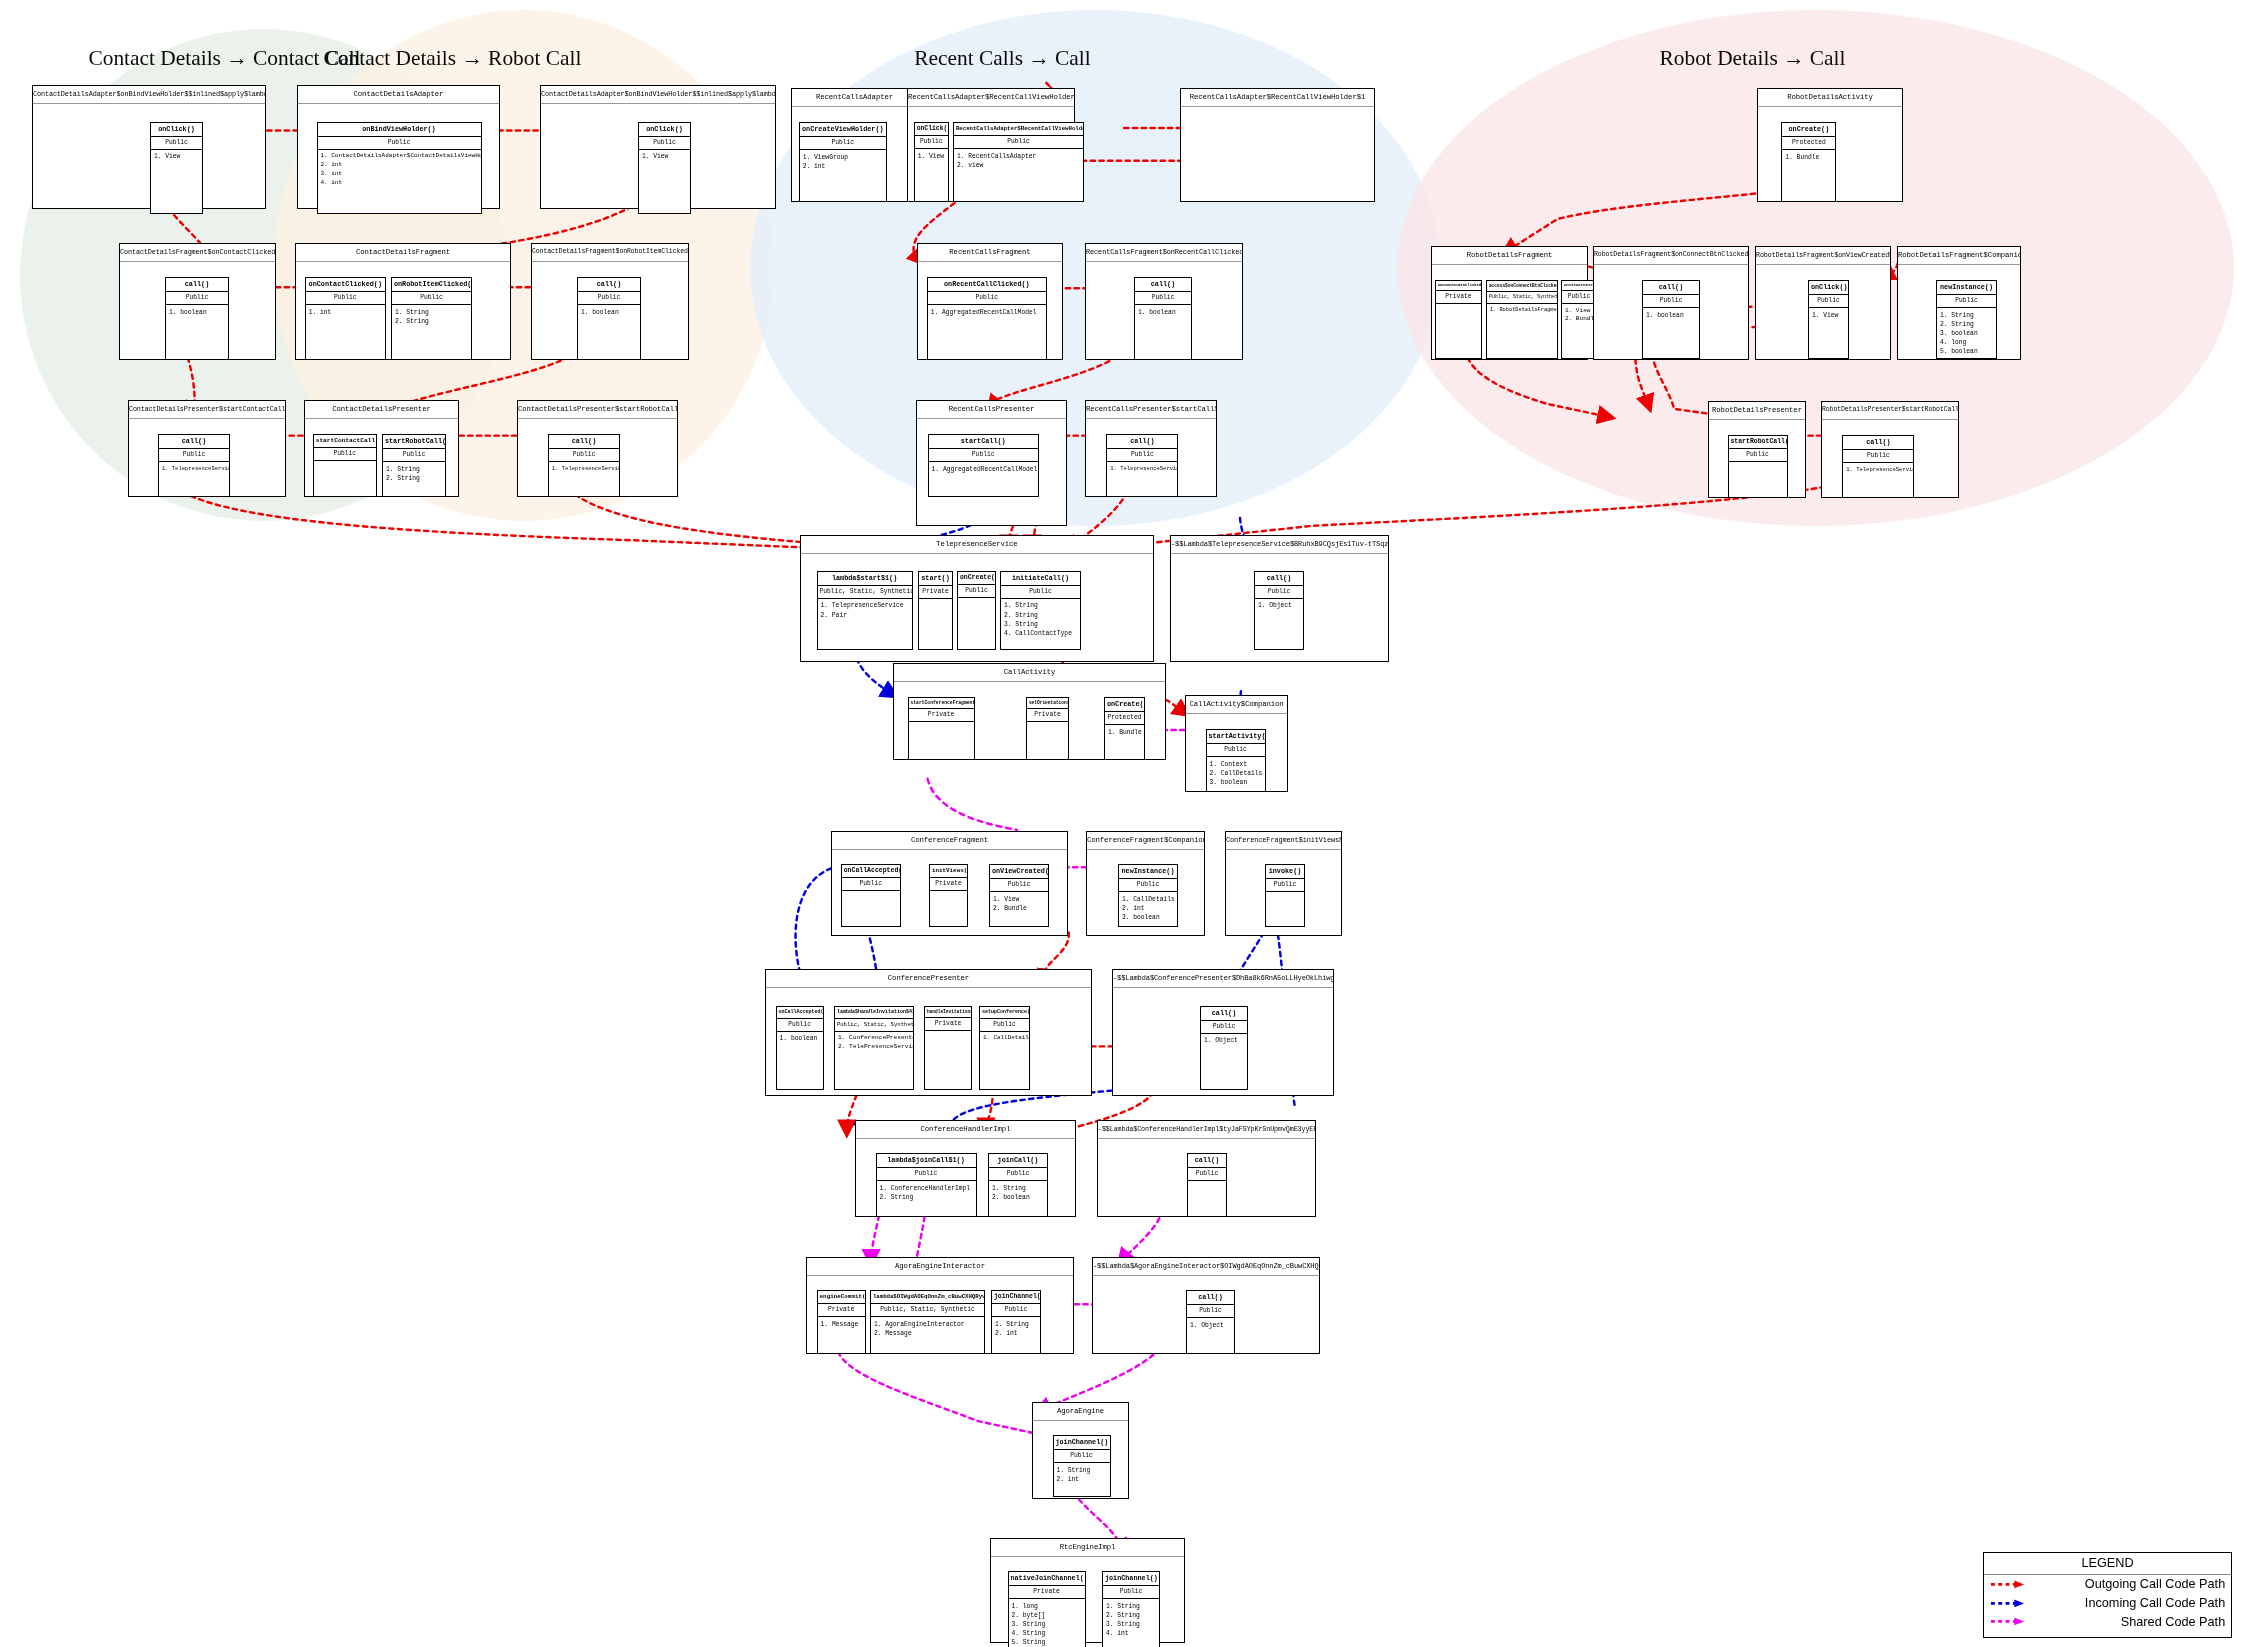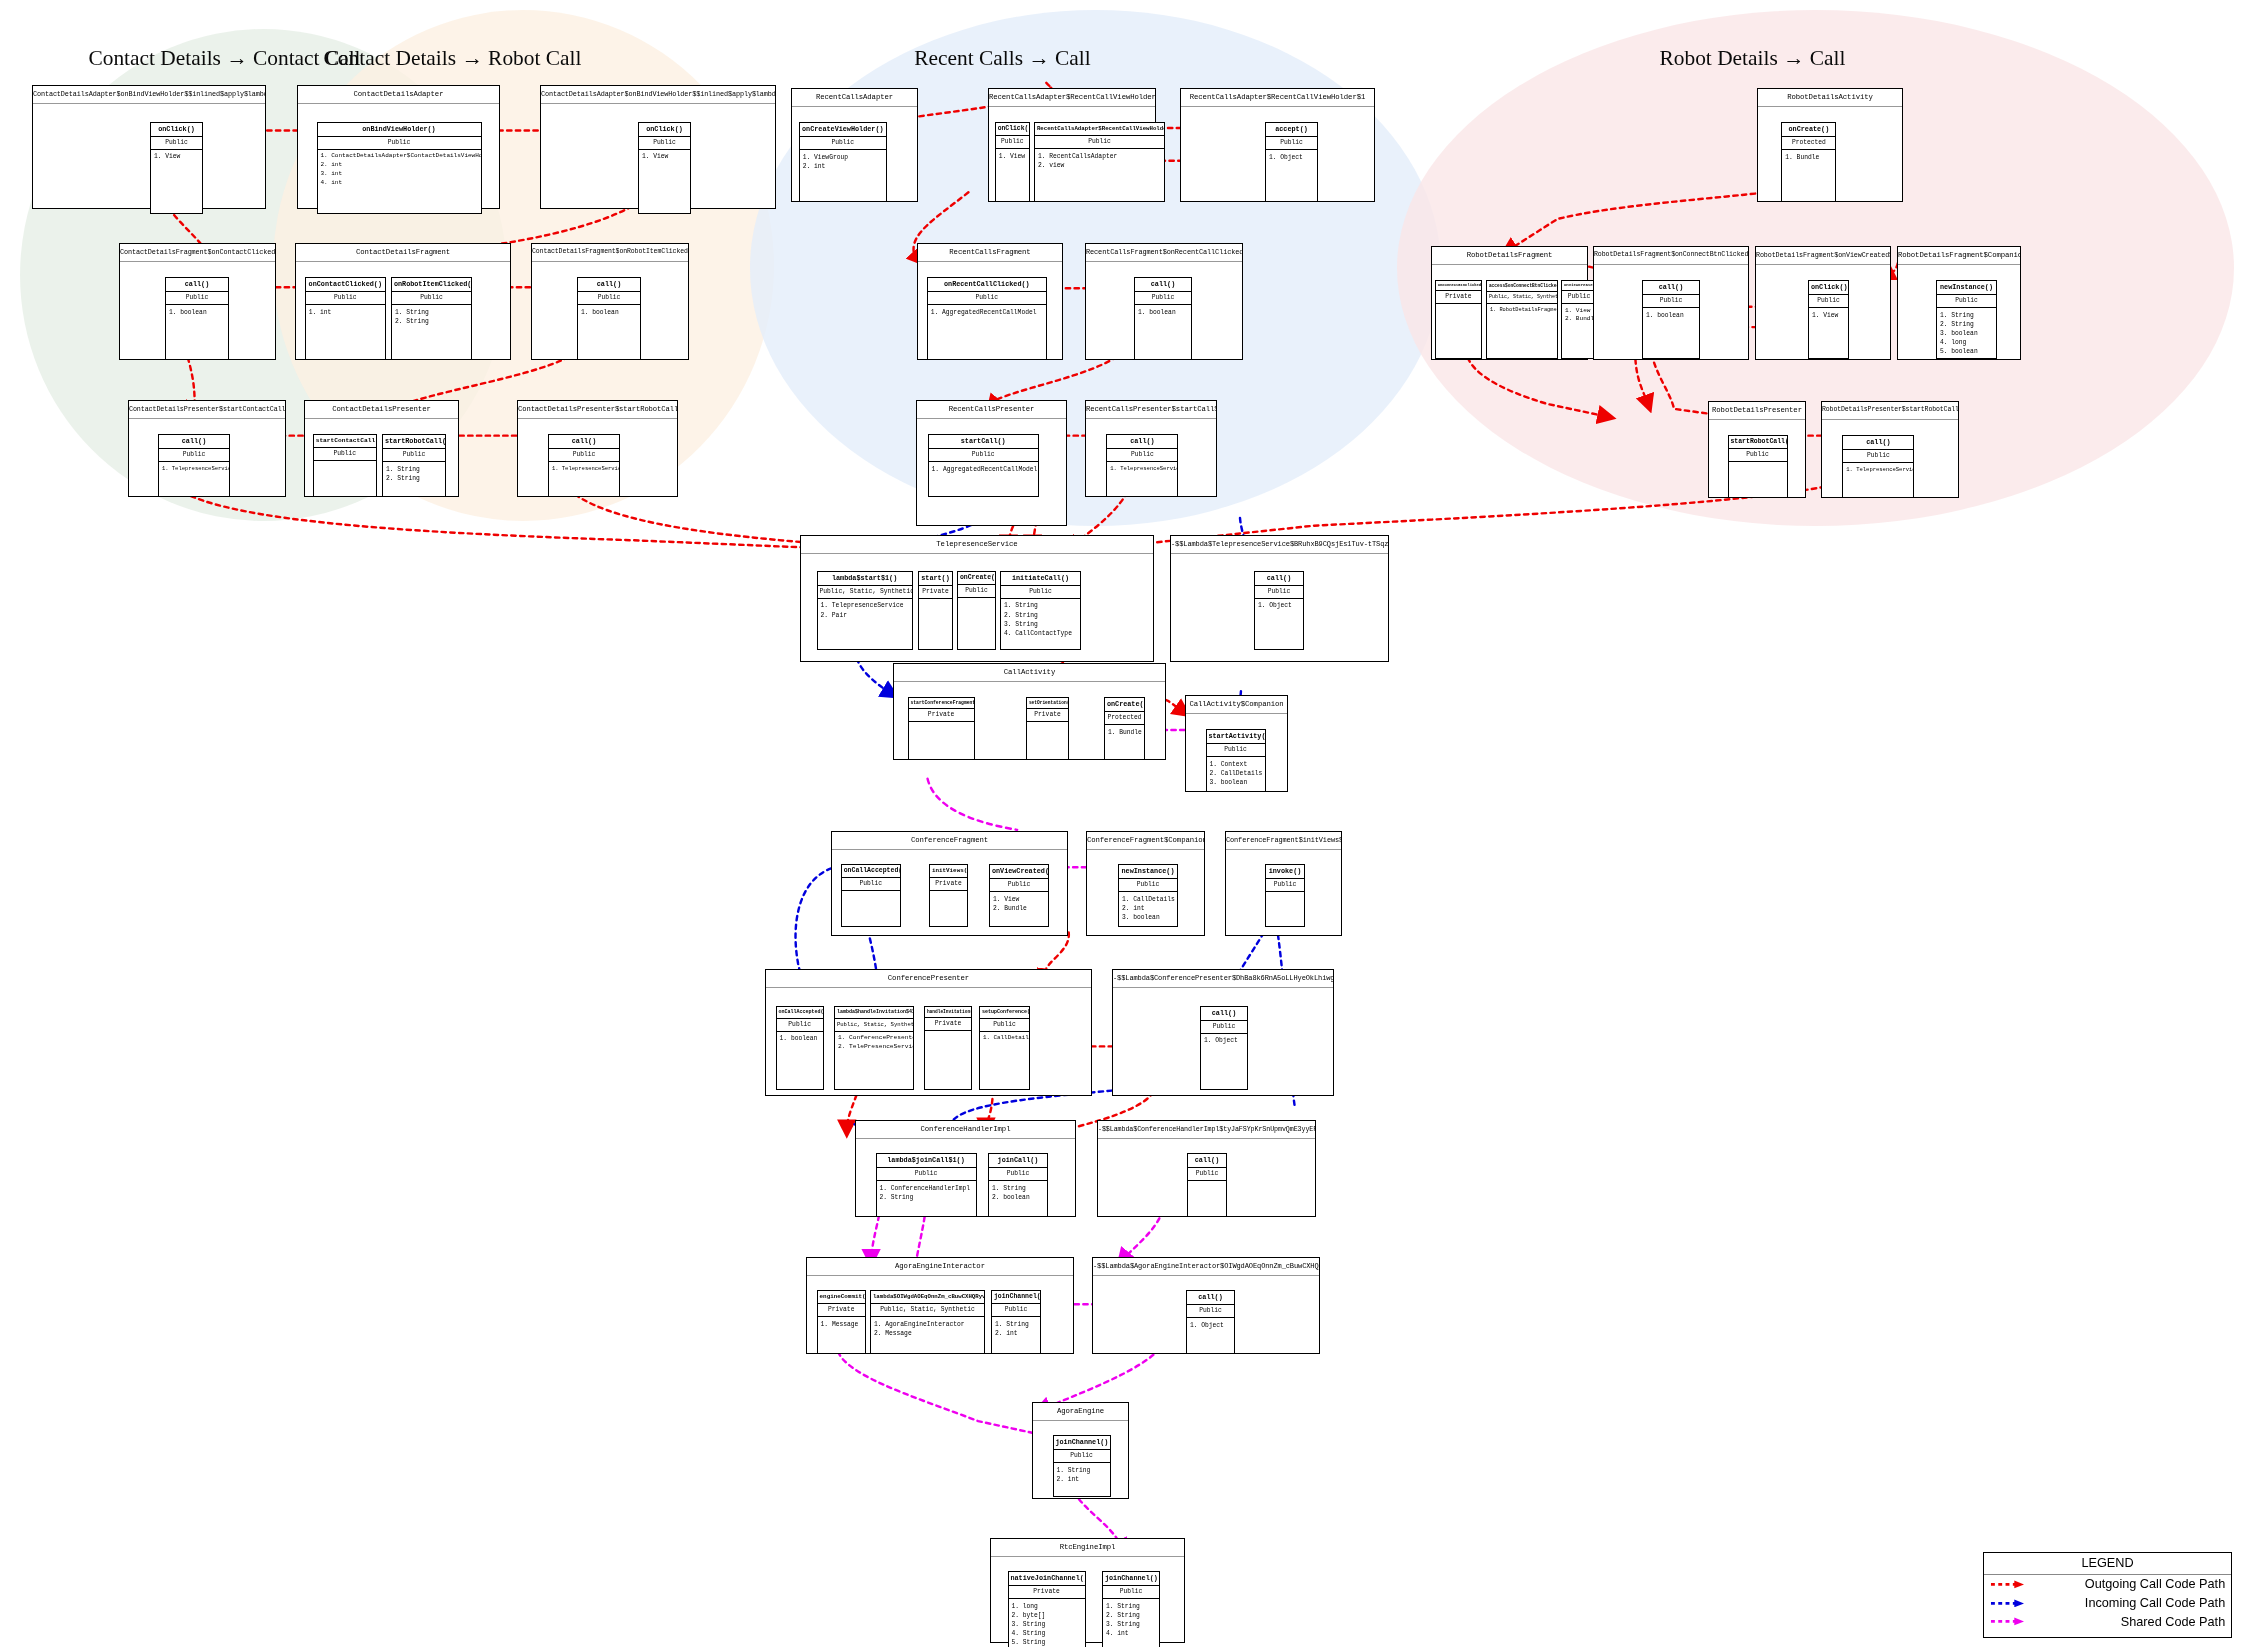--- a/index.html
+++ b/index.html
@@ -288,21 +288,21 @@
           <div class="m" style="left: 6.8px; top: 15.6px; width: 88px; height: 80px;">
             <div class="m-name">onCreateViewHolder()</div>
             <div class="m-vis">Public</div>
             <div class="m-args">
               <div>1. ViewGroup</div>
               <div>2. int</div>
             </div>
           </div>
         </div>
       </div>
-      <div class="cls" style="left: 988px; top: 88px; width: 168px; height: 114px;">
+      <div class="cls" style="left: 907px; top: 88px; width: 168px; height: 114px;">
         <div class="cls-hdr">RecentCallsAdapter$RecentCallViewHolder</div>
         <div class="cls-body">
           <div class="m" style="left: 5.8px; top: 15.6px; width: 35px; height: 80px;">
             <div class="m-name" style="font-size: 6.4px;">onClick()</div>
             <div class="m-vis">Public</div>
             <div class="m-args">
               <div>1. View</div>
             </div>
           </div>
           <div class="m" style="left: 45px; top: 15.6px; width: 131px; height: 80px;">
@@ -310,29 +310,20 @@
             <div class="m-vis">Public</div>
             <div class="m-args">
               <div>1. RecentCallsAdapter</div>
               <div>2. view</div>
             </div>
           </div>
         </div>
       </div>
       <div class="cls" style="left: 1180px; top: 88px; width: 195px; height: 114px;">
         <div class="cls-hdr">RecentCallsAdapter$RecentCallViewHolder$1</div>
-        <div class="cls-body">
-          <div class="m" style="left: 84px; top: 15.6px; width: 53px; height: 80px;">
-            <div class="m-name">accept()</div>
-            <div class="m-vis">Public</div>
-            <div class="m-args">
-              <div>1. Object</div>
-            </div>
-          </div>
-        </div>
       </div>
       <div class="cls" style="left: 917px; top: 243px; width: 146px; height: 117px;">
         <div class="cls-hdr">RecentCallsFragment</div>
         <div class="cls-body">
           <div class="m" style="left: 8.8px; top: 15.6px; width: 120px; height: 83px;">
             <div class="m-name">onRecentCallClicked()</div>
             <div class="m-vis">Public</div>
             <div class="m-args">
               <div>1. AggregatedRecentCallModel</div>
             </div>

